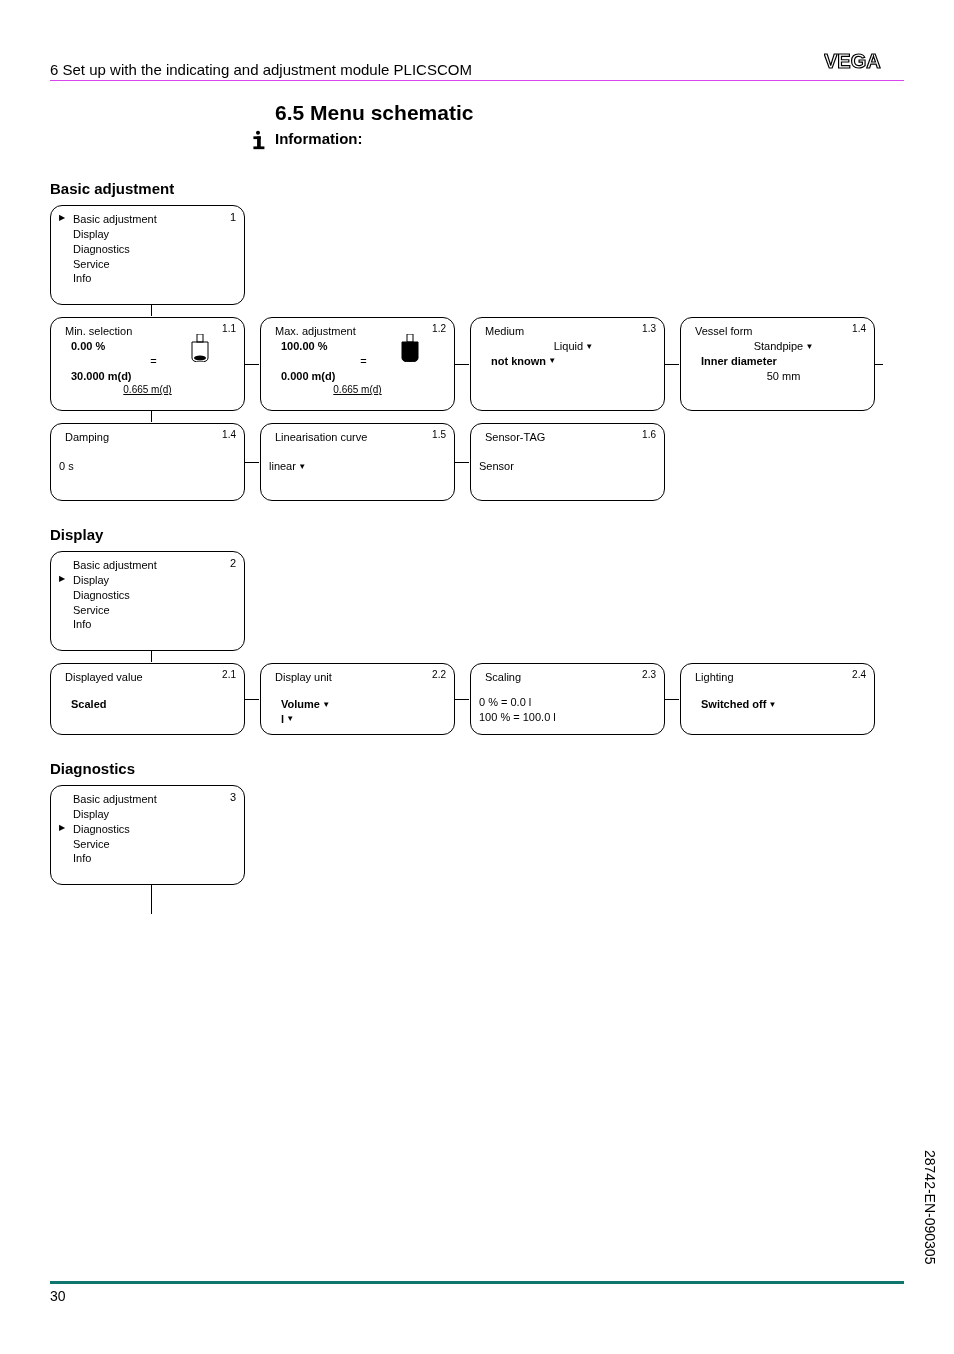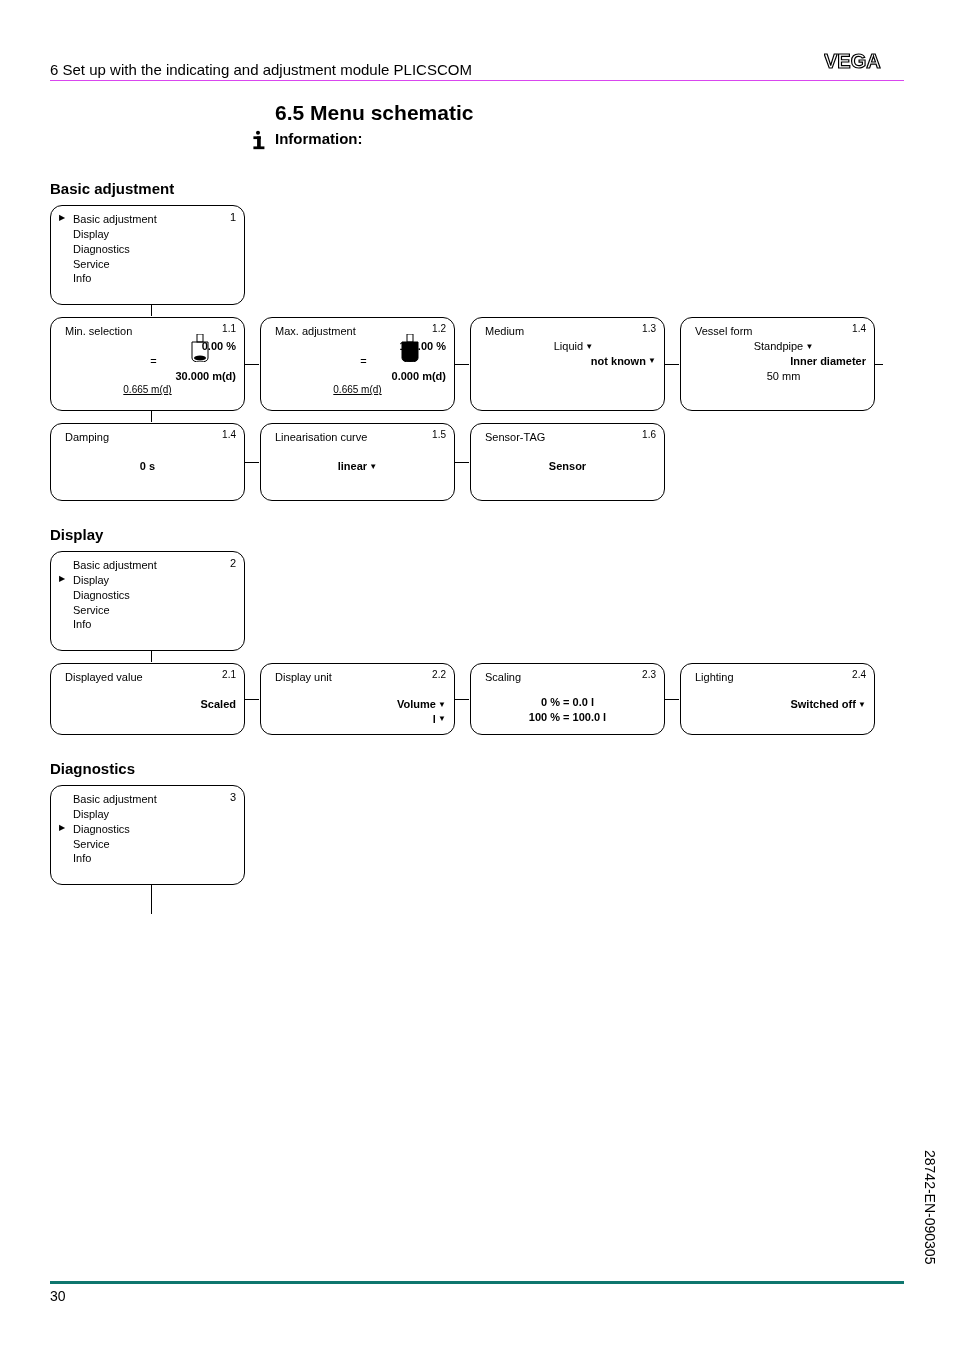--- a/index.html
+++ b/index.html
@@ -112,34 +112,32 @@
     right: 8px;
     top: 4px;
     font-size: 10px;
   }
   .detail-box .title {
     padding-left: 6px;
   }
   .detail-box .val {
     font-weight: bold;
     padding-left: 12px;
-    text-align: right;
   }
   .detail-box .sub {
     padding-left: 12px;
     text-align: center;
   }
   .detail-box .small-right {
     text-align: center;
     font-size: 10px;
     text-decoration: underline;
   }
   .detail-box .center-bold {
-    text-align: center;
-    font-weight: bold;
+    font-weight: normal;
     margin-top: 14px;
   }
 
   
   .v-stub {
     position: absolute;
     left: 100px;
     top: 100%;
     width: 1px;
     height: 12px;

